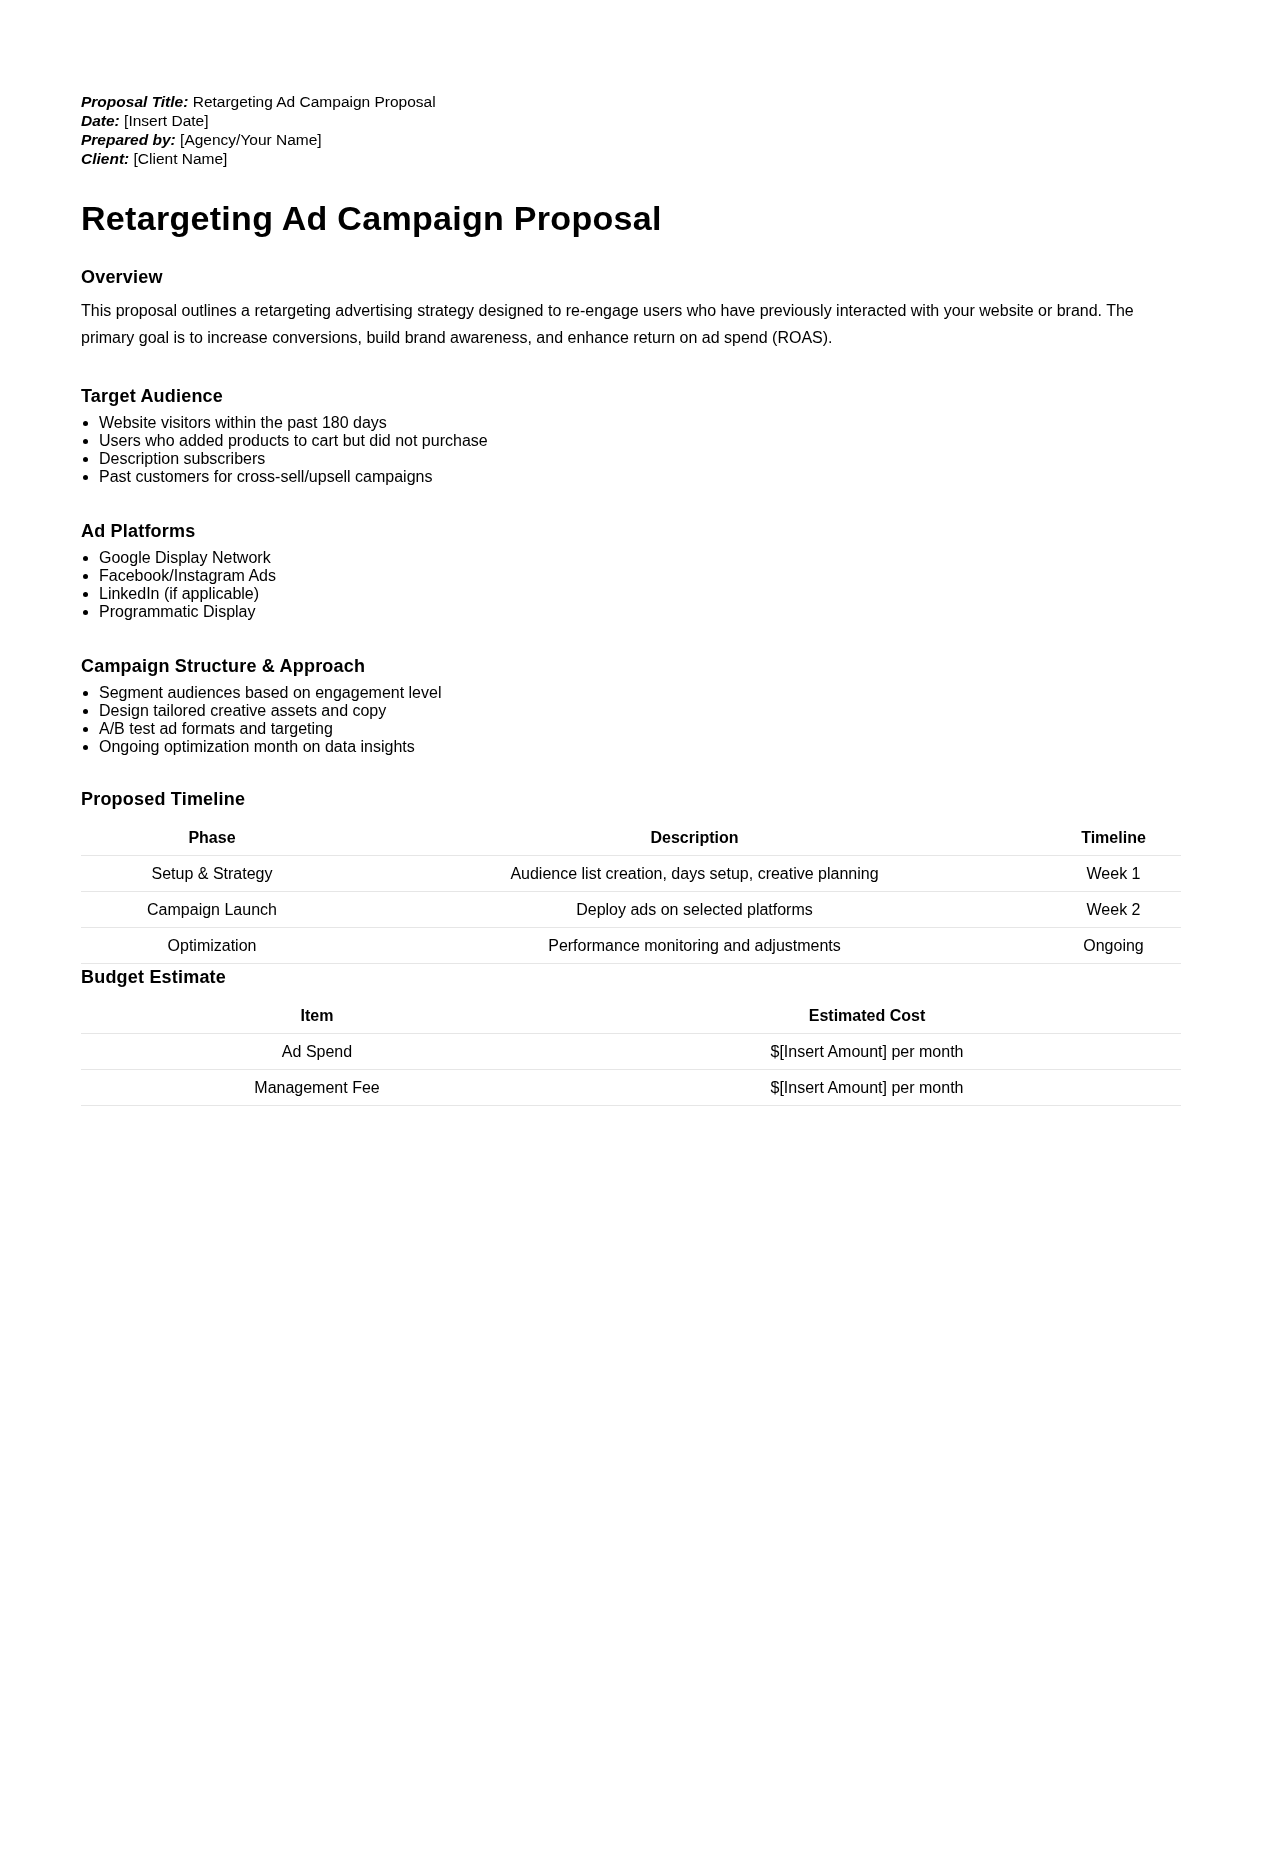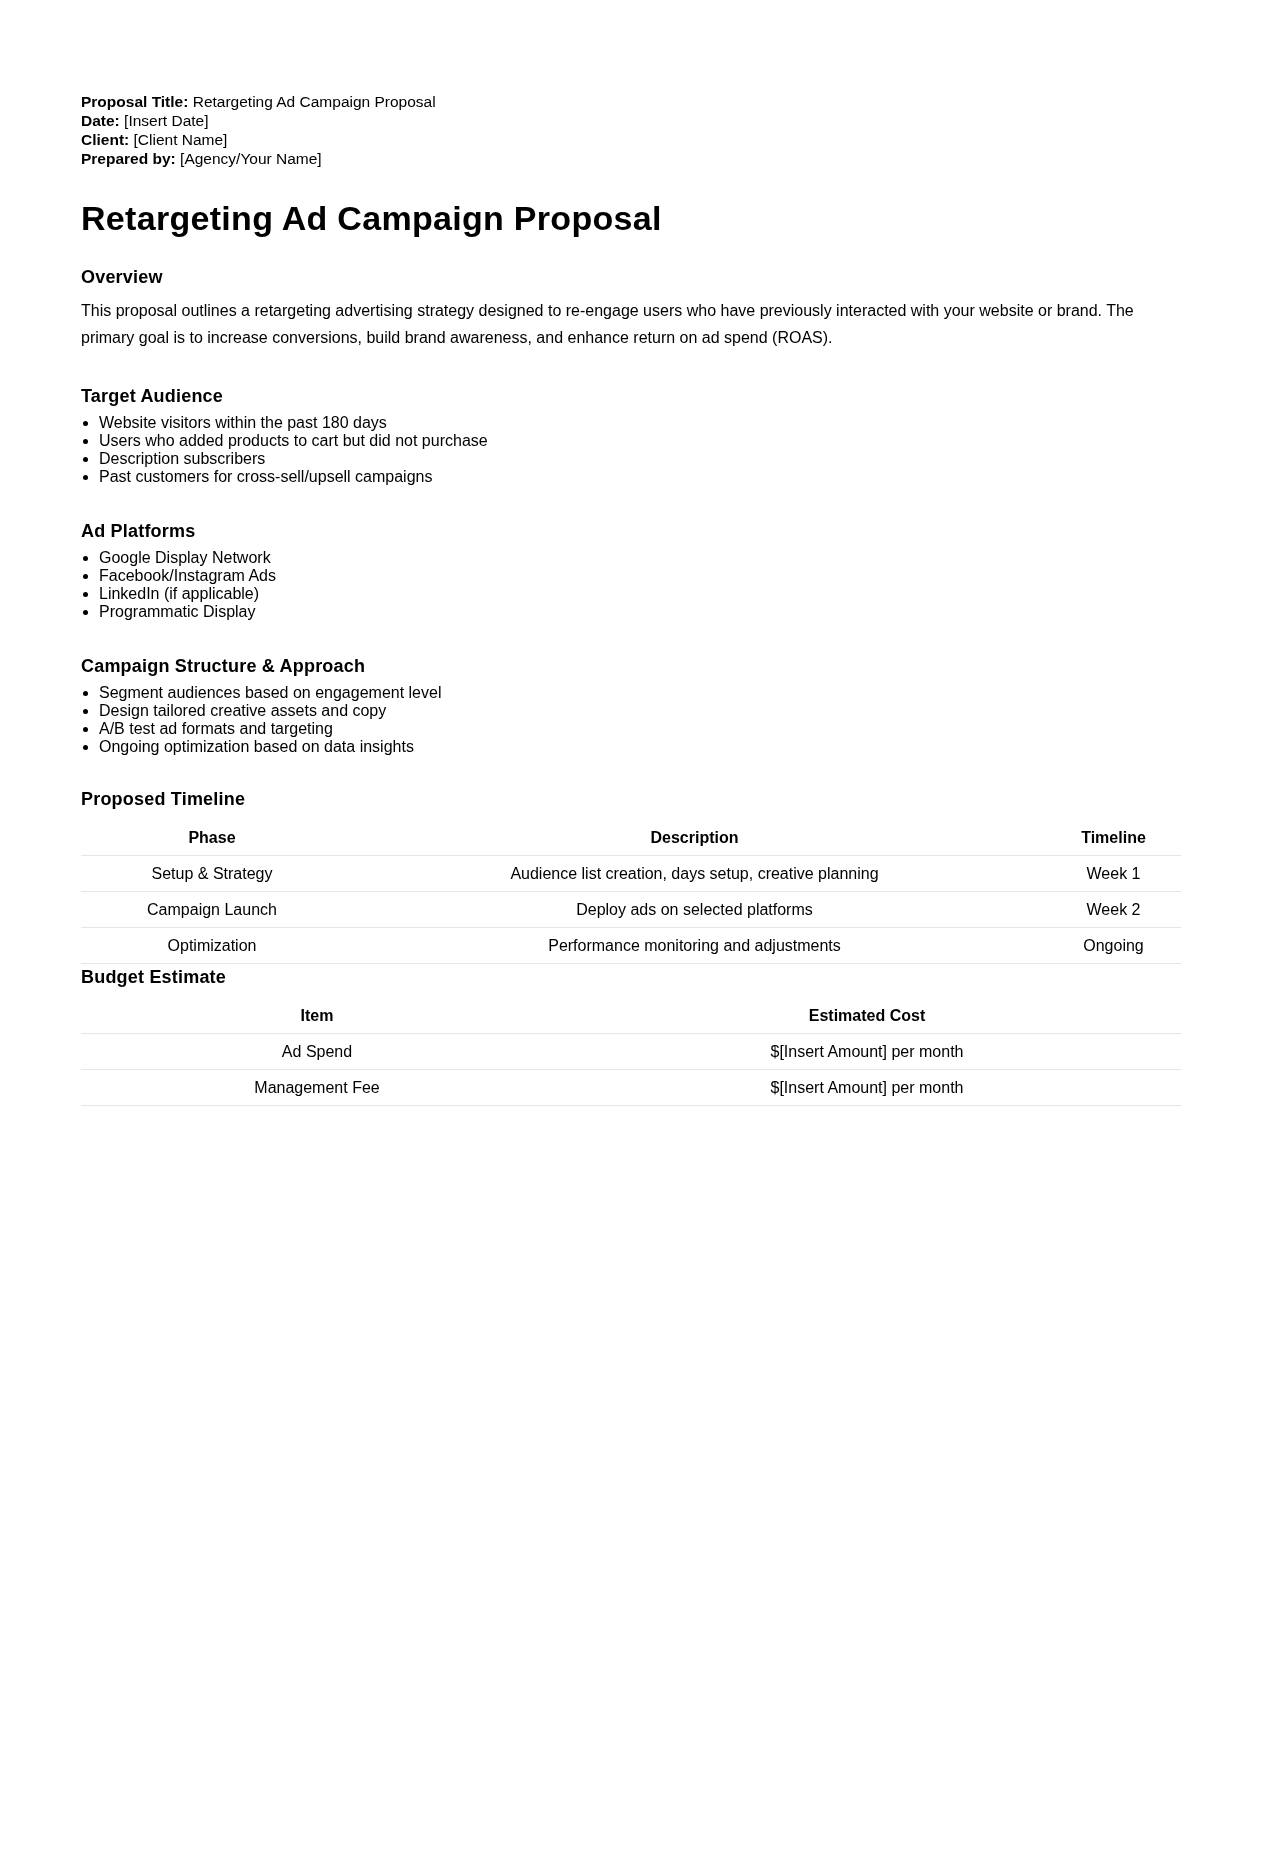--- a/index.html
+++ b/index.html
@@ -4,21 +4,21 @@
 <style>
   html, body { margin: 0; padding: 0; background: #ffffff; }
   body {
     width: 1263px; min-height: 1866px;
     font-family: "Liberation Sans", sans-serif;
     color: #000000;
     font-size: 16px;
   }
   .page { padding: 92px 82px 0 81px; width: 1100px; }
   .meta { line-height: 19px; font-size: 15.5px; }
-  .meta b { font-weight: bold; }
+  .meta b { font-weight: bold; font-style: italic; }
   h1 {
     font-size: 34px; font-weight: bold; margin: 30px 0 0 0; line-height: 40px; letter-spacing: 0.3px;
   }
   h2 {
     font-size: 18px; font-weight: bold; margin: 0; line-height: 26px; letter-spacing: 0.2px;
   }
   .section { margin-top: 0; }
   p.body { margin: 8px 0 0 0; line-height: 26.5px; font-size: 16px; }
   ul { margin: 5px 0 0 0; padding-left: 18px; list-style: disc; }
   ul li { line-height: 18px; font-size: 16px; padding-left: 0; }
@@ -27,22 +27,22 @@
   th { font-weight: bold; }
 </style>
 </head>
 <body>
 
 <div class="page">
 
   <div class="meta">
     <div><b>Proposal Title:</b> <span>Retargeting Ad Campaign Proposal</span></div>
     <div><b>Date:</b> <span>[Insert Date]</span></div>
+    <div><b>Prepared by:</b> <span>[Agency/Your Name]</span></div>
     <div><b>Client:</b> <span>[Client Name]</span></div>
-    <div><b>Prepared by:</b> <span>[Agency/Your Name]</span></div>
   </div>
 
   <h1>Retargeting Ad Campaign Proposal</h1>
 
   <div class="section" style="margin-top:26px">
     <h2>Overview</h2>
     <p class="body">This proposal outlines a retargeting advertising strategy designed to re-engage users who have previously interacted with your website or brand. The primary goal is to increase conversions, build brand awareness, and enhance return on ad spend (ROAS).</p>
   </div>
 
 
@@ -65,21 +65,21 @@
       <li>Programmatic Display</li>
     </ul>
   </div>
 
   <div class="section" style="margin-top:32px">
     <h2>Campaign Structure &amp; Approach</h2>
     <ul>
       <li>Segment audiences based on engagement level</li>
       <li>Design tailored creative assets and copy</li>
       <li>A/B test ad formats and targeting</li>
-      <li>Ongoing optimization based on data insights</li>
+      <li>Ongoing optimization month on data insights</li>
     </ul>
   </div>
 
   <div class="section" style="margin-top:30px">
     <h2>Proposed Timeline</h2>
     <table>
       <colgroup>
           <col style="width:262px">
           <col style="width:703px">
           <col>

